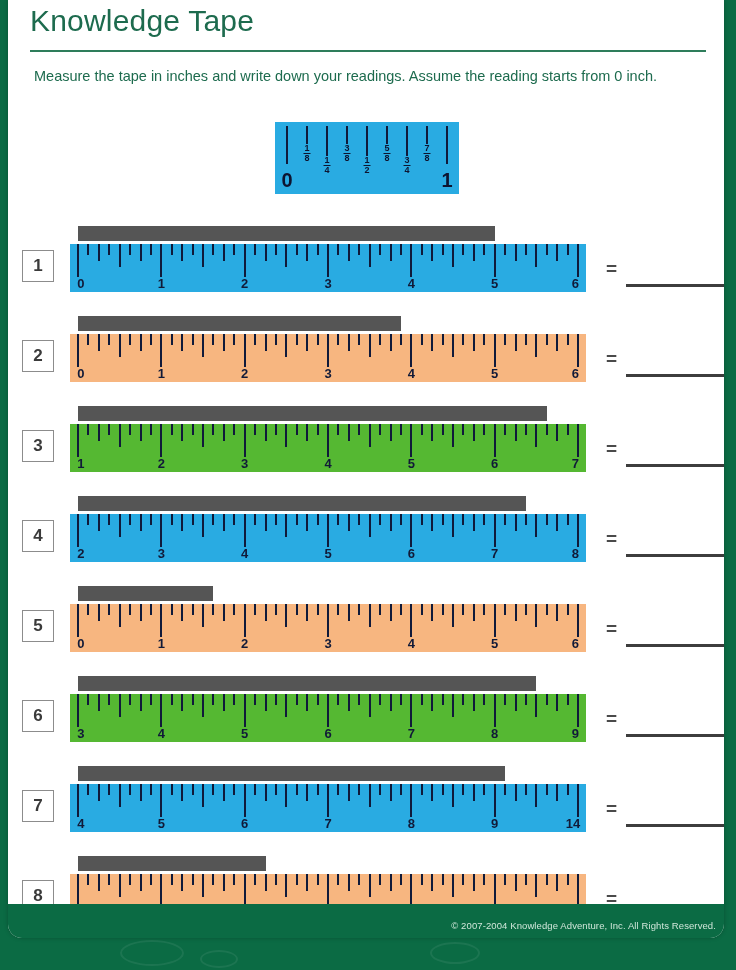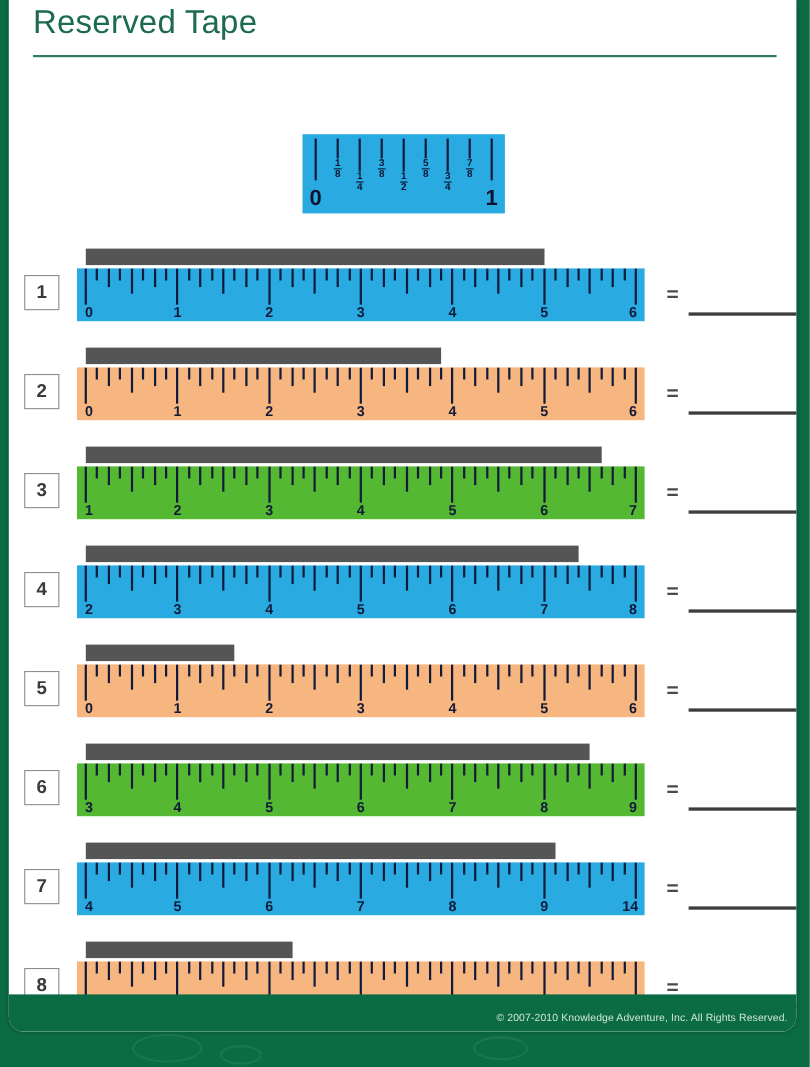--- a/index.html
+++ b/index.html
@@ -112,22 +112,23 @@
 <body>
 
 <div id="page-frame">
   <div class="swirl" style="left:120px;bottom:4px;width:60px;height:22px;"></div>
   <div class="swirl" style="left:200px;bottom:2px;width:34px;height:14px;"></div>
   <div class="swirl" style="left:430px;bottom:6px;width:46px;height:18px;"></div>
 </div>
 
 <div id="sheet">
 
-  <div id="title">Reserved Tape</div>
+  <div id="title">Knowledge Tape</div>
   <div id="title-rule"></div>
+  <div id="instructions">Measure the tape in inches and write down your readings. Assume the reading starts from 0 inch.</div>
 
   <div id="legend" style="background: rgb(41, 171, 226);">
       <div class="tick" style="left: 11px; top: 4px; height: 38px;"></div>
       <div class="tick" style="left: 171px; top: 4px; height: 38px;"></div>
       <div class="lbl whole" style="left: 12px;">0</div>
       <div class="lbl whole" style="left: 172px;">1</div>
       <div class="tick" style="left: 31px; top: 4px; height: 18px;"></div>
       <div class="lbl" style="left: 32px; top: 22px;"><span class="frac"><span class="num">1</span><span class="den">8</span></span></div>
       <div class="tick" style="left: 51px; top: 4px; height: 30px;"></div>
       <div class="lbl" style="left: 52px; top: 34px;"><span class="frac"><span class="num">1</span><span class="den">4</span></span></div>
@@ -652,14 +653,14 @@
           <div class="num" style="left: 424.667px;">5</div>
           <div class="num last" style="left: 508px;">6</div>
         </div>
         <div class="bar" style="left: 70px; width: 187.5px;"></div>
         <div class="eq">=</div>
         <div class="ansline"></div>
       </div>
     </div>
 
   <div id="footer-band"></div>
-  <div id="copyright">© 2007-2010 Knowledge Adventure, Inc. All Rights Reserved.</div>
+  <div id="copyright">© 2007-2004 Knowledge Adventure, Inc. All Rights Reserved.</div>
 </div>
 
 </body></html>

